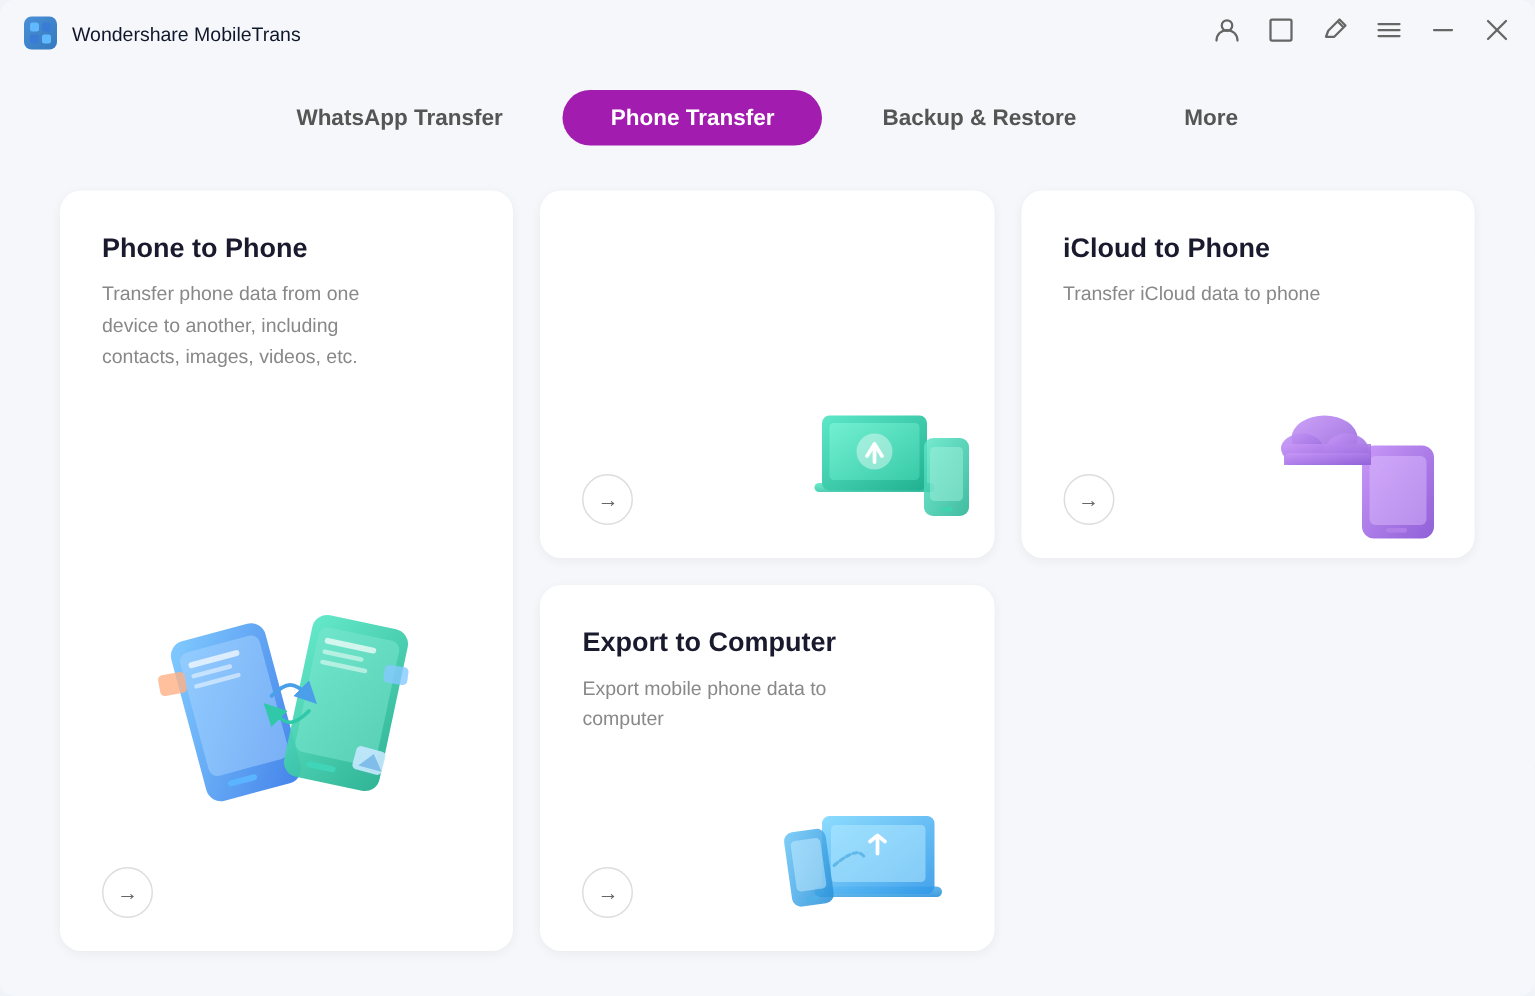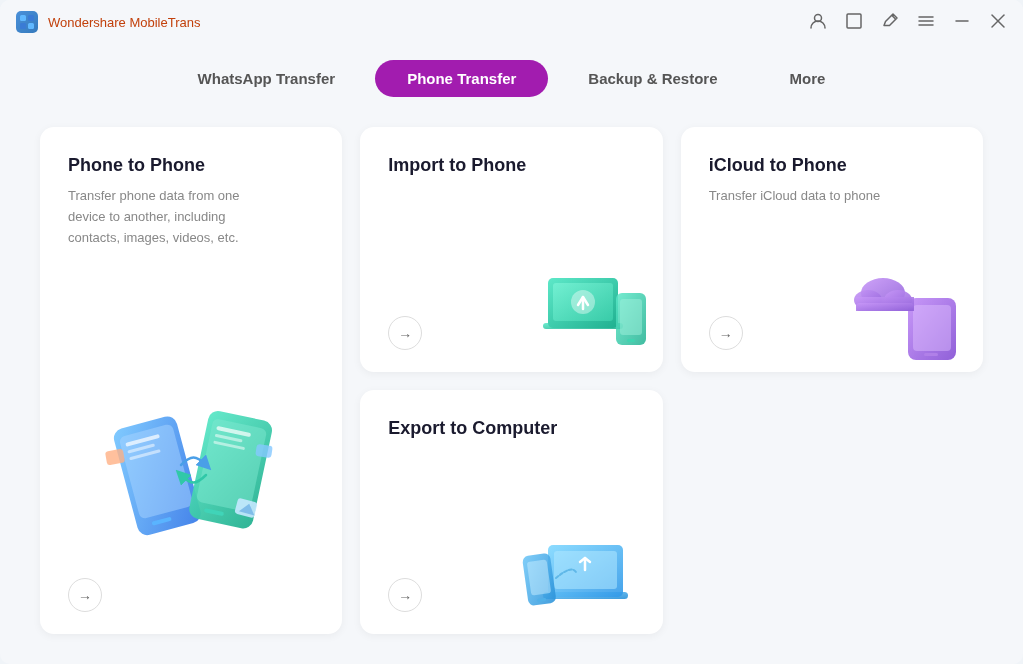--- a/index.html
+++ b/index.html
@@ -40,21 +40,21 @@
       display: flex;
       align-items: center;
       justify-content: center;
       font-size: 12px;
       color: white;
       font-weight: bold;
     }
 
     .app-title {
       font-size: 13px;
-      color: #c2410c;
+      color: #0f172a;
       font-weight: 500;
       flex: 1;
     }
 
     .window-controls {
       display: flex;
       gap: 18px;
       align-items: center;
     }
 
@@ -263,21 +263,20 @@
               <path d="M0,0 L6,3 L0,6 Z" fill="#30c8a8"></path>
             </marker>
           </defs>
         </svg>
       </div>
 
       <div class="card-arrow">→</div>
     </div>
 
     <div class="card">
-      <div class="card-title">Import to Phone</div>
 
       <div style="position:absolute; bottom:5px; right:5px;">
         <svg width="130" height="110" viewBox="0 0 130 110">
           <defs>
             <linearGradient id="laptopGrad" x1="0%" y1="0%" x2="100%" y2="100%">
               <stop offset="0%" style="stop-color:#5de8c8"></stop>
               <stop offset="100%" style="stop-color:#20b090"></stop>
             </linearGradient>
             <linearGradient id="screenGrad" x1="0%" y1="0%" x2="100%" y2="100%">
               <stop offset="0%" style="stop-color:#7ef5d8"></stop>
@@ -333,20 +332,21 @@
 
           <path d="M 35 62 L 35 75 L 30 70 M 35 75 L 40 70" stroke="white" stroke-width="2.5" fill="none" stroke-linecap="round" stroke-linejoin="round"></path>
         </svg>
       </div>
 
       <div class="card-arrow">→</div>
     </div>
 
     <div class="card">
       <div class="card-title">Export to Computer</div>
+      <div class="card-desc">Export mobile phone data to computer</div>
 
       <div style="position:absolute; bottom:5px; right:5px;">
         <svg width="140" height="115" viewBox="0 0 140 115">
           <defs>
             <linearGradient id="blueGrad2" x1="0%" y1="0%" x2="100%" y2="100%">
               <stop offset="0%" style="stop-color:#70c8f8"></stop>
               <stop offset="100%" style="stop-color:#2890d8"></stop>
             </linearGradient>
             <linearGradient id="laptopBlue" x1="0%" y1="0%" x2="100%" y2="100%">
               <stop offset="0%" style="stop-color:#80d8ff"></stop>

